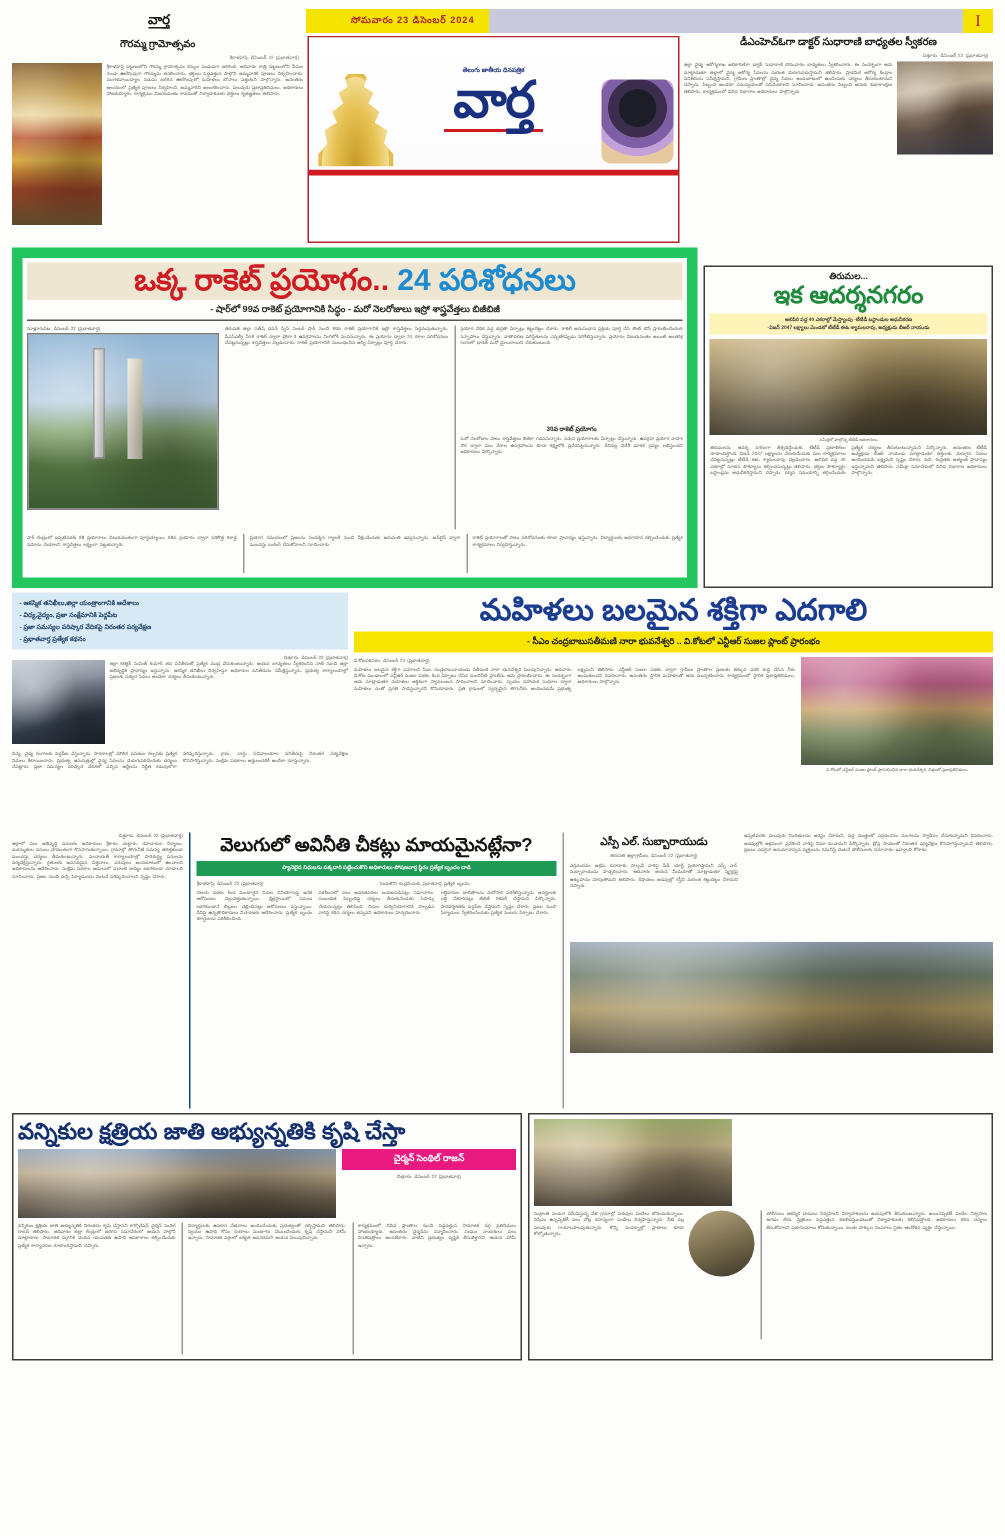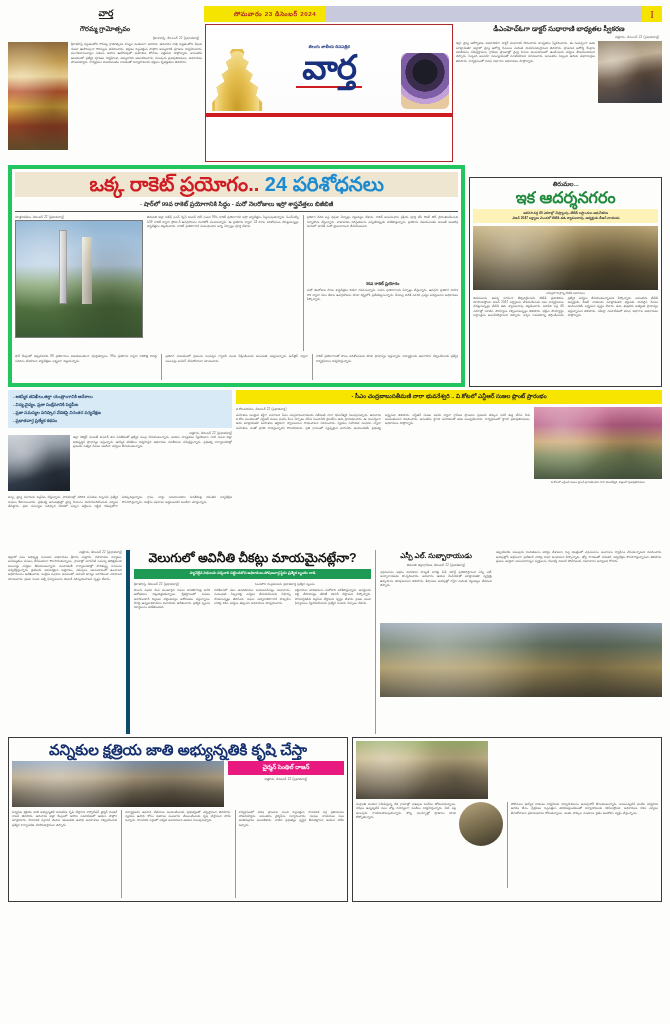--- a/index.html
+++ b/index.html
@@ -132,21 +132,21 @@
     text-align: center; padding: 1px 0 2px; line-height: 1.15;
   }
   .right-top-grid { display: flex; gap: 3px; }
   .right-top-photo { width: 64px; height: 62px; }
   .right-top-photo.woman {
     background: linear-gradient(170deg,#8d7f69 0%,#c3b299 30%,#6e5a4a 55%,#3a3a44 100%);
   }
 
   
   .sec2 { display: flex; gap: 4px; margin-top: 3px; }
-  .rocket-col { width: 494px; border: 4px solid #22c55e; padding: 3px; }
+  .rocket-col { width: 494px; border: 7px solid #22c55e; padding: 3px; }
   .banner-cream {
     background: #efe6d2;
     text-align: center;
     padding: 2px 0 3px;
   }
   .banner-cream .h1 {
     font-size: 20px; font-weight: bold; line-height: 1.02;
   }
   .h1 .red { color: #cf1b22; }
   .h1 .blue { color: #1c8bd0; }
@@ -224,21 +224,21 @@
   }
   .mahila-body { display: flex; gap: 4px; }
   .mahila-photo { width: 128px; height: 72px; }
   .mahila-photo.event {
     background: linear-gradient(180deg,#d68aa8 0%,#b95f86 25%,#caa36e 48%,#7b8a5e 70%,#4d5b44 100%);
   }
 
   
   .sec4 { display: flex; gap: 4px; margin-top: 3px; }
   .sec4-left { width: 114px; }
-  .velugu-col { width: 250px; border-left: 4px solid #0c4a6e; border-right:1px solid #9a9a9a; padding: 0 4px; }
+  .velugu-col { width: 250px; border-left: 1px solid #0c4a6e; border-right:1px solid #9a9a9a; padding: 0 4px; }
   .h2-black {
     font-size: 12.4px; font-weight: bold; color: #141414;
     text-align: center; line-height: 1.05; padding: 2px 0 3px;
   }
   .banner-green {
     background: #1f9a55; color: #fff; font-size: 3.6px; font-weight: bold;
     text-align: center; padding: 2.5px 3px; margin-bottom: 3px;
   }
   .erra-col { flex: 1; }
   .h2-red {
@@ -249,21 +249,21 @@
   .erra-photo { width: 100%; height: 74px; }
   .erra-photo.cops {
     background: linear-gradient(180deg,#9aa7b5 0%,#6d7c6a 30%,#a8945f 60%,#4f4a3a 100%);
   }
 
   
   .sec5 { display: flex; gap: 4px; margin-top: 3px; }
   .vanni-col { width: 340px; border: 1px solid #3b3b3b; padding: 3px; }
   .h2-navy {
     font-size: 15px; font-weight: bold; color: #14306e;
-    text-align: center; line-height: 1.05; padding: 1px 0 3px;
+    text-align: left; line-height: 1.05; padding: 1px 0 3px;
   }
   .vanni-top { display: flex; gap: 4px; align-items: flex-start; }
   .vanni-photo { width: 212px; height: 46px; }
   .vanni-photo.group {
     background: linear-gradient(180deg,#8aa0b8 0%,#b9a88a 35%,#6e6350 70%,#3f3a30 100%);
   }
   .badge-pink {
     background: #e8197f; color: #fff; font-size: 6px; font-weight: bold;
     text-align: center; padding: 3px 5px; white-space: nowrap;
   }
@@ -399,20 +399,21 @@
       </div>
       <div class="gray-body" style="text-align:right;">చిత్తూరు, డిసెంబర్ 22 (ప్రభాతవార్త)</div>
       <div style="overflow:hidden;">
         <div class="photo collector-photo man"></div>
         <div class="gray-body" style="height:58px;">జిల్లా కలెక్టర్ సుమిత్ కుమార్ తన పనితీరుతో ప్రత్యేక ముద్ర వేసుకుంటున్నారు. ఆయన బాధ్యతలు స్వీకరించిన నాటి నుంచి జిల్లా అభివృద్ధికి ప్రాధాన్యం ఇస్తున్నారు. ఆకస్మిక తనిఖీలు నిర్వహిస్తూ అధికారుల పనితీరును సమీక్షిస్తున్నారు. ప్రభుత్వ కార్యాలయాల్లో ప్రజలకు సత్వర సేవలు అందేలా చర్యలు తీసుకుంటున్నారు.</div>
       </div>
       <div class="gray-body" style="height:52px;column-count:2;column-gap:4px;margin-top:2px;">విద్య, వైద్య రంగాలకు పెద్దపీట వేస్తున్నారు. పాఠశాలల్లో మౌలిక వసతుల కల్పనకు ప్రత్యేక నిధులు కేటాయించారు. ప్రభుత్వ ఆసుపత్రుల్లో వైద్య సేవలను మెరుగుపరిచేందుకు చర్యలు చేపట్టారు. ప్రజా సమస్యల పరిష్కార వేదికలో వచ్చిన అర్జీలను నిర్ణీత గడువులోగా పరిష్కరిస్తున్నారు. గ్రామ, వార్డు సచివాలయాల పనితీరుపై నిరంతర పర్యవేక్షణ కొనసాగిస్తున్నారు. సంక్షేమ పథకాలు అర్హులందరికీ అందేలా చూస్తున్నారు.</div>
     </div>
 
     <div class="mahila-col">
+      <div class="h2-blue-big">మహిళలు బలమైన శక్తిగా ఎదగాలి</div>
       <div class="banner-yellow">- సీఎం చంద్రబాబుసతీమణి నారా భువనేశ్వరి .. వి.కోటలో ఎన్టీఆర్ సుజల ప్లాంట్ ప్రారంభం</div>
       <div class="mahila-body">
         <div style="flex:1;">
           <div class="gray-body">వి.కోటపరిసరం, డిసెంబర్ 22 (ప్రభాతవార్త)</div>
           <div class="gray-body" style="height:104px;column-count:2;column-gap:4px;margin-top:1px;">మహిళలు బలమైన శక్తిగా ఎదగాలని సీఎం చంద్రబాబునాయుడు సతీమణి నారా భువనేశ్వరి పిలుపునిచ్చారు. ఆదివారం వి.కోట మండలంలో ఎన్టీఆర్ సుజల పథకం కింద ఏర్పాటు చేసిన మంచినీటి ప్లాంట్‌ను ఆమె ప్రారంభించారు. ఈ సందర్భంగా ఆమె మాట్లాడుతూ మహిళలు ఆర్థికంగా స్వావలంబన సాధించాలని సూచించారు. స్వయం సహాయక సంఘాల ద్వారా మహిళలు ఎంతో ప్రగతి సాధిస్తున్నారని కొనియాడారు. ప్రతి గ్రామంలో స్వచ్ఛమైన తాగునీరు అందించడమే ప్రభుత్వ లక్ష్యమని తెలిపారు. ఎన్టీఆర్ సుజల పథకం ద్వారా గ్రామీణ ప్రాంతాల ప్రజలకు తక్కువ ధరకే శుద్ధి చేసిన నీరు అందుతుందని వివరించారు. అనంతరం స్థానిక మహిళలతో ఆమె ముచ్చటించారు. కార్యక్రమంలో స్థానిక ప్రజాప్రతినిధులు, అధికారులు పాల్గొన్నారు.</div>
         </div>
         <div>
           <div class="photo mahila-photo event"></div>
           <div class="cap" style="width:128px;">వి.కోటలో ఎన్టీఆర్ సుజల ప్లాంట్ ప్రారంభించిన నారా భువనేశ్వరి, చిత్రంలో ప్రజాప్రతినిధులు</div>
         </div>

